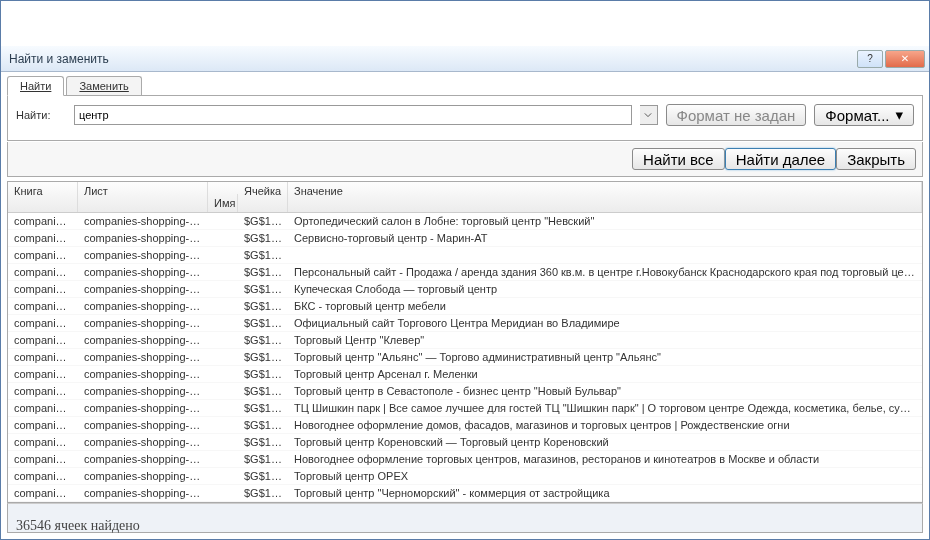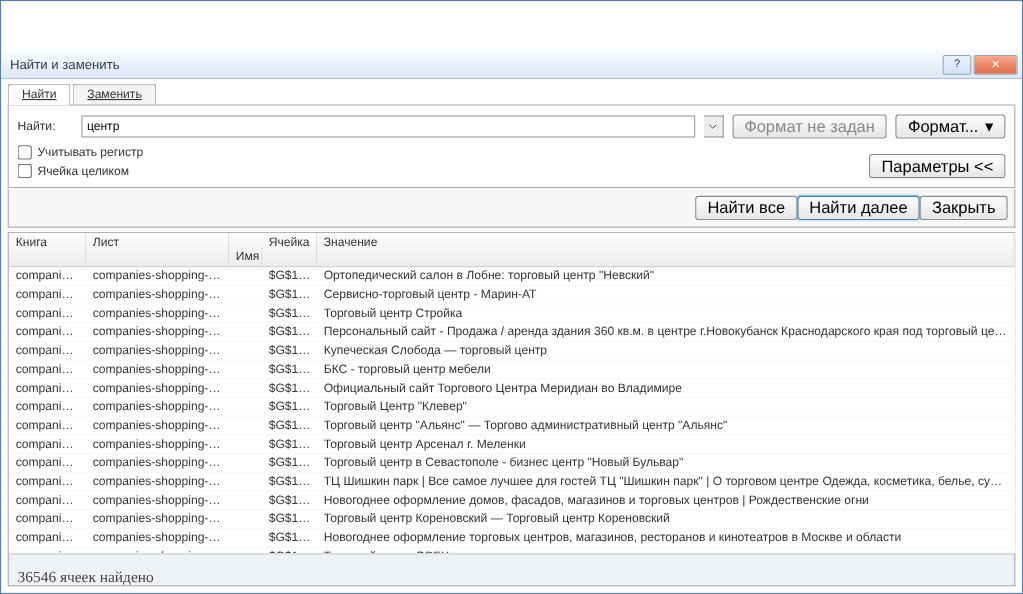--- a/index.html
+++ b/index.html
@@ -76,31 +76,20 @@
             </svg>
         </div>
         <button class="btn" disabled="" style="color:#888">Формат не задан</button>
         <button class="btn">
             <span>Формат...</span> 
             <span style="margin-left:6px">▾</span>
           </button>
       </div>
 
       <div class="options-area">
-        <div class="col-mid">
-          <label class="checkbox-row">
-            <input type="checkbox" style="">
-              <span>Учитывать регистр</span>
-          </label>
-          <label class="checkbox-row">
-            <input type="checkbox" style="">
-              <span>Ячейка целиком</span>
-          </label>
-        </div>
-        <button class="btn params-btn">Параметры &lt;&lt;</button>
       </div>
     </div>
 
     <div class="action-row">
       <button class="btn">Найти все</button>
       <button class="btn hl">Найти далее</button>
       <button class="btn">Закрыть</button>
     </div>
 
     <div class="results">
@@ -124,21 +113,20 @@
             <div class="col col-sheet">companies-shopping-center</div>
             <div class="col col-name"></div>
             <div class="col col-cell">$G$1417</div>
             <div class="col col-val">Сервисно-торговый центр - Марин-АТ</div>
           </div>
           <div class="row-r">
             <div class="col col-book">companies.xlsx</div>
             <div class="col col-sheet">companies-shopping-center</div>
             <div class="col col-name"></div>
             <div class="col col-cell">$G$1418</div>
-            <div class="col col-val">Торговый центр Стройка</div>
           </div>
           <div class="row-r">
             <div class="col col-book">companies.xlsx</div>
             <div class="col col-sheet">companies-shopping-center</div>
             <div class="col col-name"></div>
             <div class="col col-cell">$G$1419</div>
             <div class="col col-val">Персональный сайт - Продажа / аренда здания 360 кв.м. в центре г.Новокубанск Краснодарского края под торговый центр, большой магазин, офис и т.д. от собствен</div>
           </div>
           <div class="row-r">
             <div class="col col-book">companies.xlsx</div>

